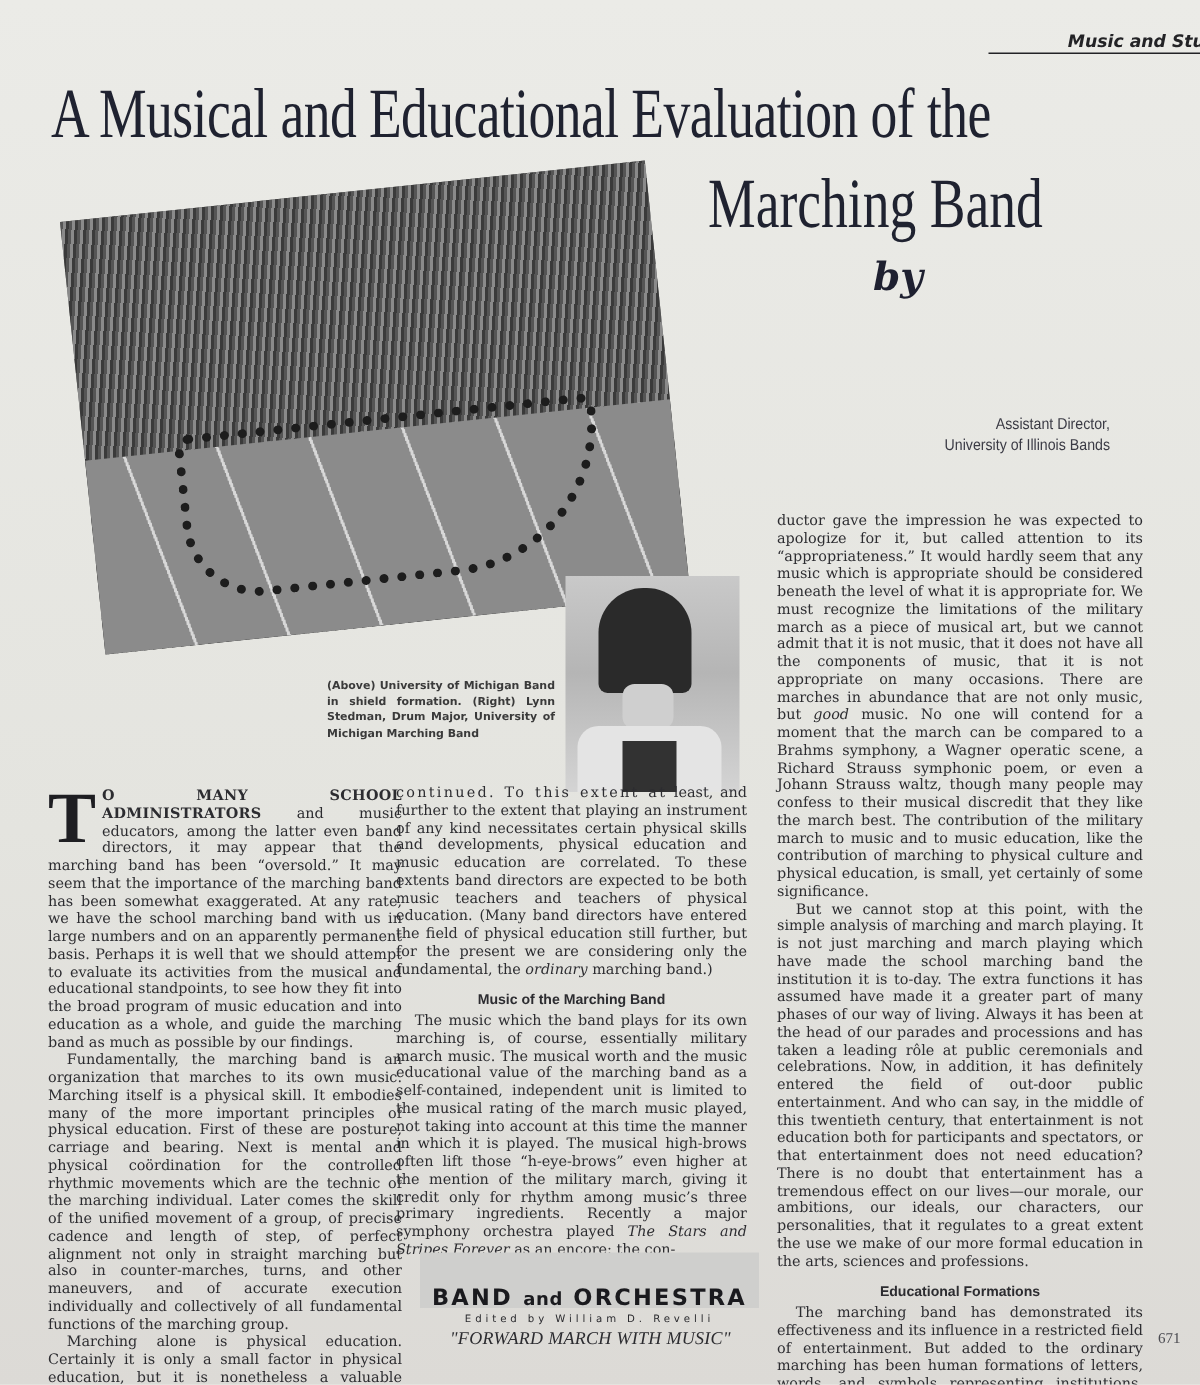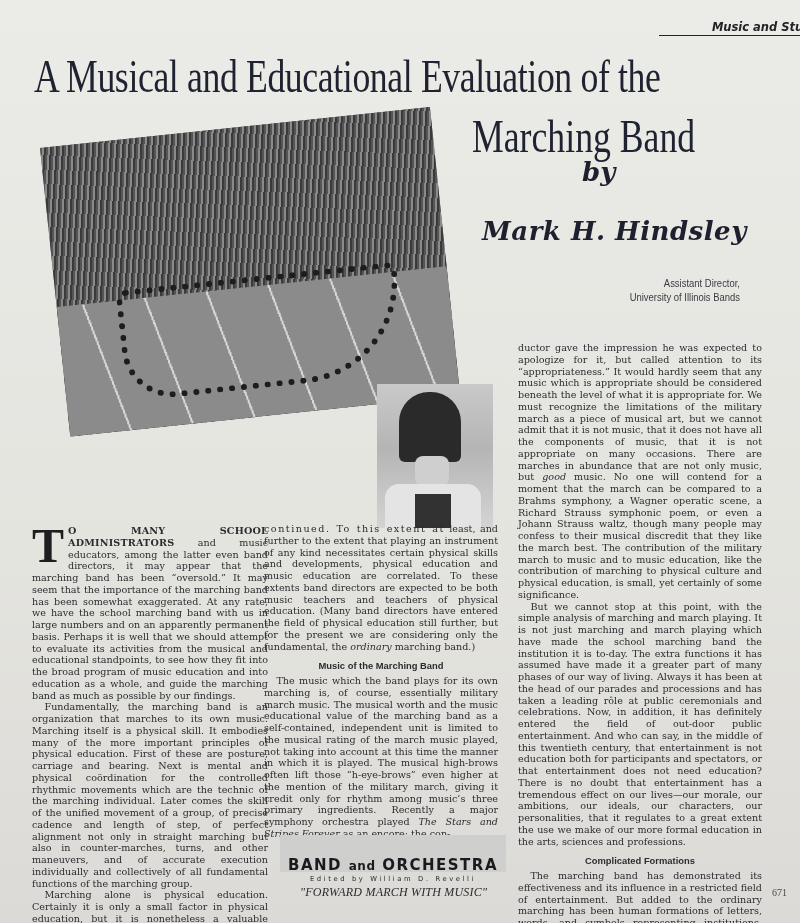--- a/index.html
+++ b/index.html
@@ -23,21 +23,21 @@
     letter-spacing: -0.5px; color: #1f2230; font-weight: normal;
     transform: scaleX(0.76); transform-origin: left top; white-space: nowrap;
     width: 950px;
   }
   .title-line2 {
     position: absolute; left: 472px; top: 108px;
     font-family: "Liberation Serif", serif; font-size: 47px; line-height: 56px;
     color: #1f2230; transform: scaleX(0.76); transform-origin: left top; white-space: nowrap;
   }
   .byline-by {
-    position: absolute; left: 582px; top: 157px;
+    position: absolute; left: 582px; top: 170px;
     font-family: "DejaVu Serif", serif; font-style: italic; font-weight: bold;
     font-size: 26px; color: #1e2030;
   }
   .author {
     position: absolute; left: 482px; top: 216px;
     font-family: "DejaVu Serif", serif; font-style: italic; font-weight: bold;
     font-size: 26px; color: #1e2030; letter-spacing: 0.5px;
   }
   .affil {
     position: absolute; left: 600px; top: 276px; width: 140px;
@@ -138,56 +138,56 @@
 <body>
 
 <div class="page">
 
   <div class="section-tag">Music and Study</div>
 
   <div class="title-line1">A Musical and Educational Evaluation of the</div>
   <div class="title-line2">Marching Band</div>
 
   <div class="byline-by">by</div>
-  <div class="author">Mark H. Hindsley</div>
   <div class="affil">
     <div>Assistant Director,</div>
     <div>University of Illinois Bands</div>
   </div>
 
   <div class="photo-main" title="University of Michigan Band in shield formation">
     <div class="field"></div>
     <div class="shield"></div>
   </div>
 
   <div class="photo-small" title="Lynn Stedman, Drum Major">
     <div class="hat"></div>
     <div class="face"></div>
     <div class="uniform"></div>
   </div>
 
+  <div class="caption">(Above) University of Michigan Band in shield formation. (Right) Lynn Stedman, Drum Major, University of Michigan Marching Band</div>
 
   <div class="col col1">
     <p class="noindent">
       <span class="dropcap">T</span><span class="caps">O MANY SCHOOL ADMINISTRATORS</span><span> and music educators, among the latter even band directors, it may appear that the marching band has been “oversold.” It may seem that the importance of the marching band has been somewhat exaggerated. At any rate, we have the school marching band with us in large numbers and on an apparently permanent basis. Perhaps it is well that we should attempt to evaluate its activities from the musical and educational standpoints, to see how they fit into the broad program of music education and into education as a whole, and guide the marching band as much as possible by our findings.</span>
     </p>
     <p>Fundamentally, the marching band is an organization that marches to its own music. Marching itself is a physical skill. It embodies many of the more important principles of physical education. First of these are posture, carriage and bearing. Next is mental and physical coördination for the controlled rhythmic movements which are the technic of the marching individual. Later comes the skill of the unified movement of a group, of precise cadence and length of step, of perfect alignment not only in straight marching but also in counter-marches, turns, and other maneuvers, and of accurate execution individually and collectively of all fundamental functions of the marching group.</p>
     <p>Marching alone is physical education. Certainly it is only a small factor in physical education, but it is nonetheless a valuable factor and one which is important enough to be justified and</p>
   </div>
 
   <div class="col col2">
     <p class="noindent"><span class="spaced">continued. To this extent at</span> <span>least, and further to the extent that playing an instrument of any kind necessitates certain physical skills and developments, physical education and music education are correlated. To these extents band directors are expected to be both music teachers and teachers of physical education. (Many band directors have entered the field of physical education still further, but for the present we are considering only the fundamental, the </span><i>ordinary</i><span> marching band.)</span></p>
     <div class="subhead">Music of the Marching Band</div>
     <p><span>The music which the band plays for its own marching is, of course, essentially military march music. The musical worth and the music educational value of the marching band as a self-contained, independent unit is limited to the musical rating of the march music played, not taking into account at this time the manner in which it is played. The musical high-brows often lift those “h-eye-brows” even higher at the mention of the military march, giving it credit only for rhythm among music’s three primary ingredients. Recently a major symphony orchestra played </span><i>The Stars and Stripes Forever</i><span> as an encore; the con-</span></p>
   </div>
 
   <div class="col col3">
     <p class="noindent"><span>ductor gave the impression he was expected to apologize for it, but called attention to its “appropriateness.” It would hardly seem that any music which is appropriate should be considered beneath the level of what it is appropriate for. We must recognize the limitations of the military march as a piece of musical art, but we cannot admit that it is not music, that it does not have all the components of music, that it is not appropriate on many occasions. There are marches in abundance that are not only music, but </span><i>good</i><span> music. No one will contend for a moment that the march can be compared to a Brahms symphony, a Wagner operatic scene, a Richard Strauss symphonic poem, or even a Johann Strauss waltz, though many people may confess to their musical discredit that they like the march best. The contribution of the military march to music and to music education, like the contribution of marching to physical culture and physical education, is small, yet certainly of some significance.</span></p>
     <p>But we cannot stop at this point, with the simple analysis of marching and march playing. It is not just marching and march playing which have made the school marching band the institution it is to-day. The extra functions it has assumed have made it a greater part of many phases of our way of living. Always it has been at the head of our parades and processions and has taken a leading rôle at public ceremonials and celebrations. Now, in addition, it has definitely entered the field of out-door public entertainment. And who can say, in the middle of this twentieth century, that entertainment is not education both for participants and spectators, or that entertainment does not need education? There is no doubt that entertainment has a tremendous effect on our lives—our morale, our ambitions, our ideals, our characters, our personalities, that it regulates to a great extent the use we make of our more formal education in the arts, sciences and professions.</p>
-    <div class="subhead">Complicated Formations</div>
+    <div class="subhead">Educational Formations</div>
     <p><span>The marching band has demonstrated its effectiveness and its influence in a restricted field of entertainment. But added to the ordinary marching has been human formations of letters, words, and symbols representing institutions, objects, and ideas, with </span></p>
   </div>
 
   <div class="masthead">
     <div class="brand"><span>BAND </span><span class="and">and</span><span> ORCHESTRA</span></div>
     <div class="editor">Edited by William D. Revelli</div>
   </div>
 
   <div class="footer-left">OCTOBER, 1942</div>
   <div class="footer-center">"FORWARD MARCH WITH MUSIC"</div>

